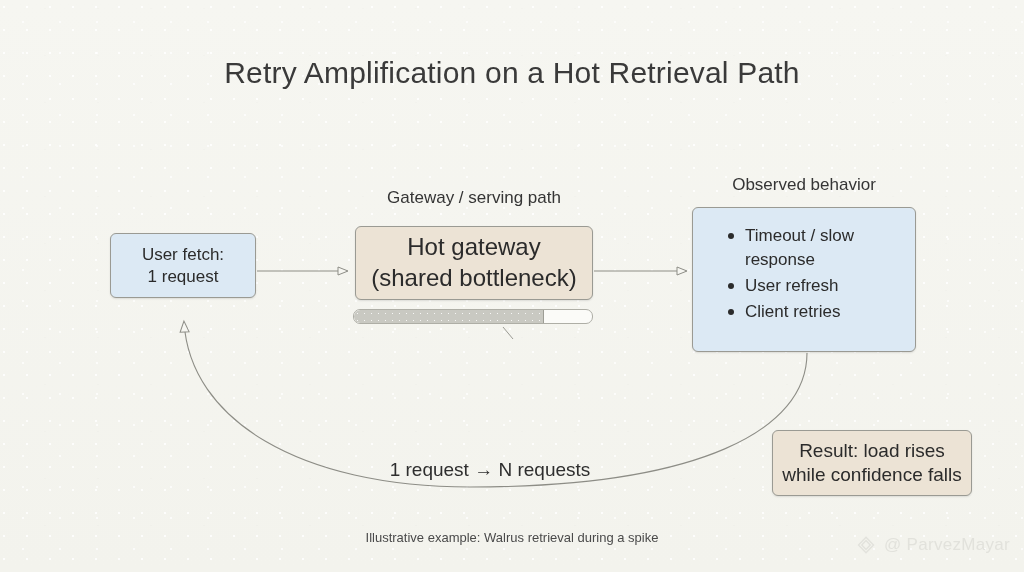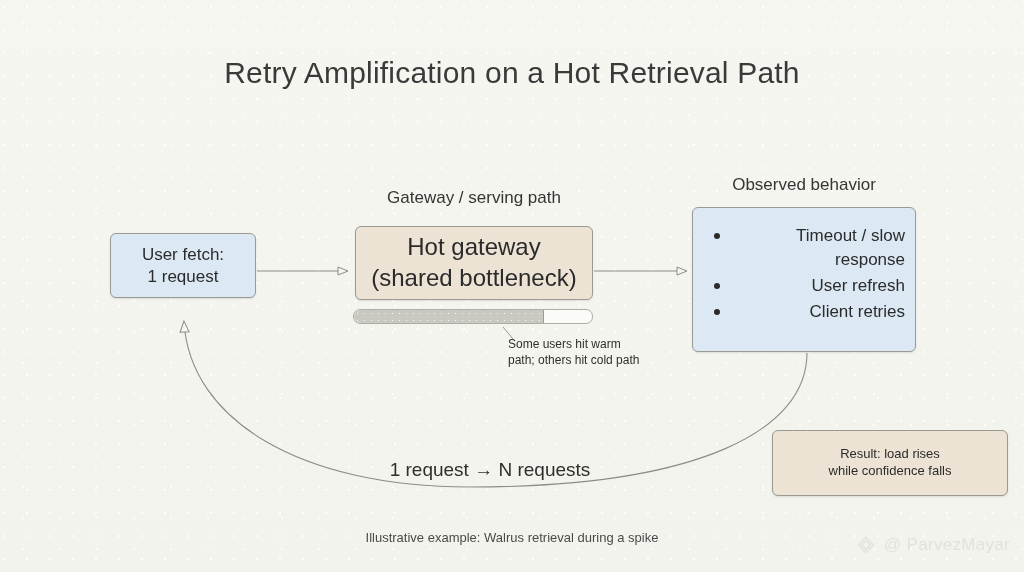--- a/index.html
+++ b/index.html
@@ -74,34 +74,34 @@
   }
   #node-gateway {
     left: 355px; top: 226px; width: 238px; height: 74px;
     font-size: 24px;
   }
   #node-observed {
     left: 692px; top: 207px; width: 224px; height: 145px;
     align-items: flex-start; justify-content: flex-start;
   }
   #node-result {
-    left: 772px; top: 430px; width: 236px; height: 66px;
-    font-size: 13px;
+    left: 772px; top: 430px; width: 200px; height: 66px;
+    font-size: 19px;
   }
 
   .node-text { padding: 0 8px; }
 
   
   ul.bullets {
     margin: 0;
-    padding: 16px 10px 0 38px;
+    padding: 16px 10px 0 52px;
     list-style: none;
     font-size: 17px;
     line-height: 1.42;
-    text-align: right;
+    text-align: left;
   }
   ul.bullets li {
     position: relative;
     margin-bottom: 2px;
   }
   ul.bullets li::before {
     content: "";
     position: absolute;
     left: -17px;
     top: 9px;
@@ -234,24 +234,20 @@
       <li>Timeout / slow response</li>
       <li>User refresh</li>
       <li>Client retries</li>
     </ul>
   </div>
 
   <div id="cachebar">
     <div id="cachebar-fill" style="width: 80%; background-color: rgb(201, 201, 194);"></div>
   </div>
 
-  <div id="annotation">
-    <div>Some users hit warm</div>
-    <div>path; others hit cold path</div>
-  </div>
 
   <div id="curve-label">1 request → N requests</div>
 
   <div class="node beige" id="node-result">
     <div class="node-text">
       <div>Result: load rises</div>
       <div>while confidence falls</div>
     </div>
   </div>
 

